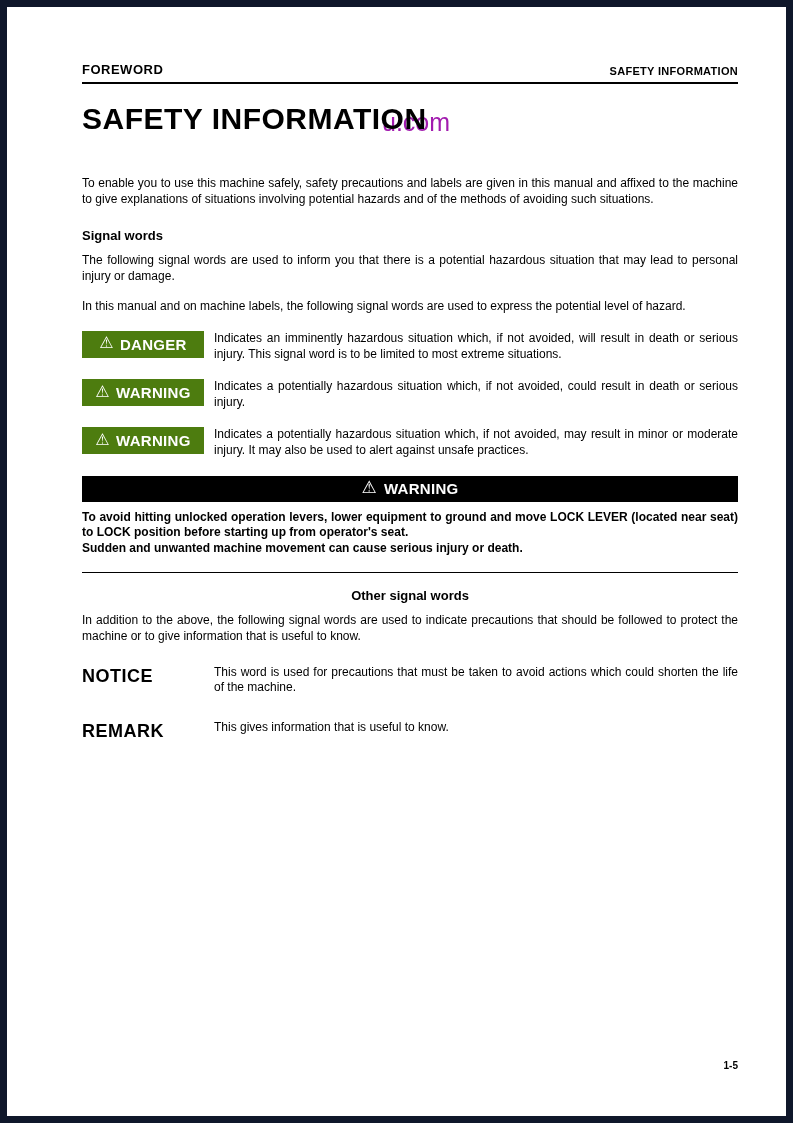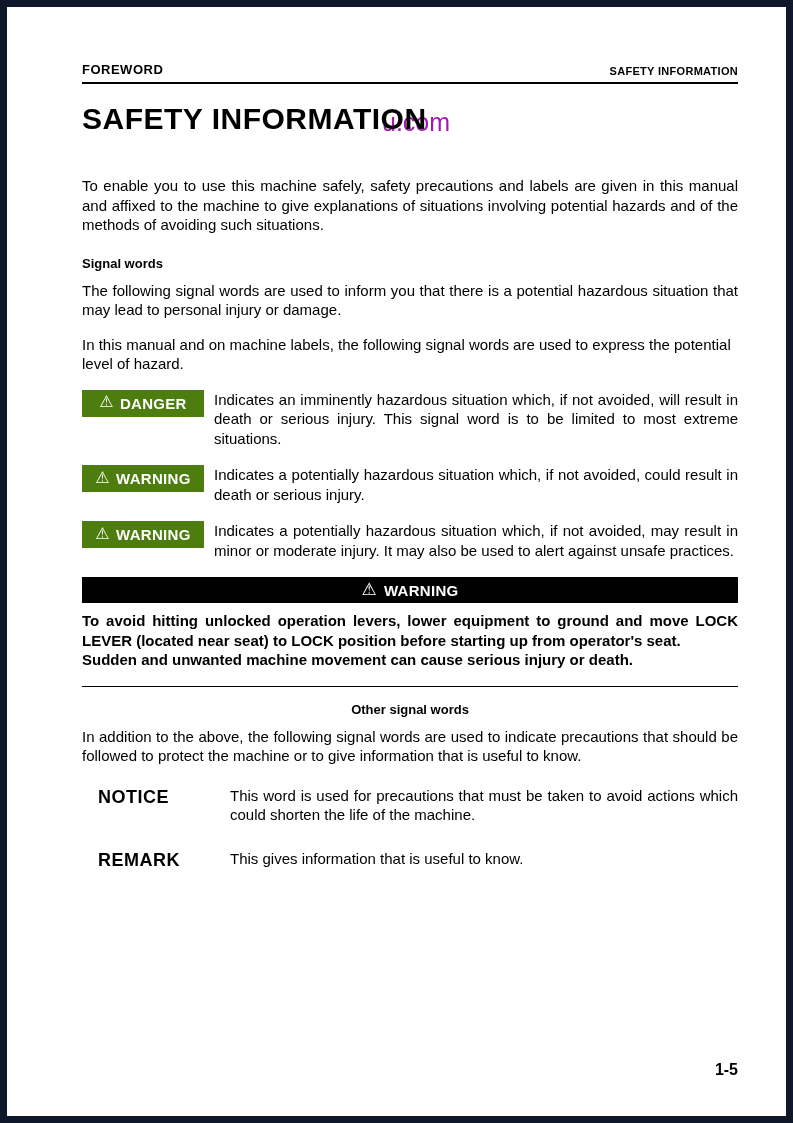--- a/index.html
+++ b/index.html
@@ -23,21 +23,21 @@
   .page-title {
     margin:0; font-size:30px; font-weight:bold; letter-spacing:0.5px;
     position:relative; z-index:2; display:inline-block;
   }
   .watermark {
     position:absolute; left:300px; top:6px; z-index:1;
     font-size:25px; font-weight:normal; color:#a21caf; white-space:nowrap;
   }
 
   
-  p { margin:0; font-size:15px; line-height:1.3; }
+  p { margin:0; font-size:12px; line-height:1.3; }
   .just { text-align:justify; }
   .intro { margin-top:30px; }
   .subhead { font-size:13px; font-weight:bold; margin-top:21px; }
   .subhead + p { margin-top:10px; }
   .lead2 { margin-top:15px; }
 
   
   .signal-rows { margin-top:16px; }
   .signal-row { display:flex; align-items:flex-start; margin-bottom:17px; }
   .sig-box {
@@ -62,27 +62,26 @@
 
   .rule { border:none; border-top:1.5px solid #000; margin:16px 0 0 0; }
 
   
   .other-head { margin-top:15px;text-align:center; }
   .other-rows { margin-top:20px; }
   .other-row { display:flex; align-items:flex-start; margin-bottom:24px; }
   .other-label {
     flex:0 0 122px; font-size:18px; font-weight:bold; letter-spacing:0.5px;
     padding-top:1px;
-    margin-left:16px;
   }
   .other-text { margin-left:10px; flex:1; }
 
   .footer {
-    position:absolute; bottom:37px; right:48px;
-    font-size:16px; font-weight:bold;
+    position:absolute; bottom:45px; right:48px;
+    font-size:10px; font-weight:bold;
   }
 </style>
 </head>
 <body>
 
 <div class="page">
 
   <div class="header">
     <span class="header-left">FOREWORD</span>
     <span class="header-right">SAFETY INFORMATION</span>

